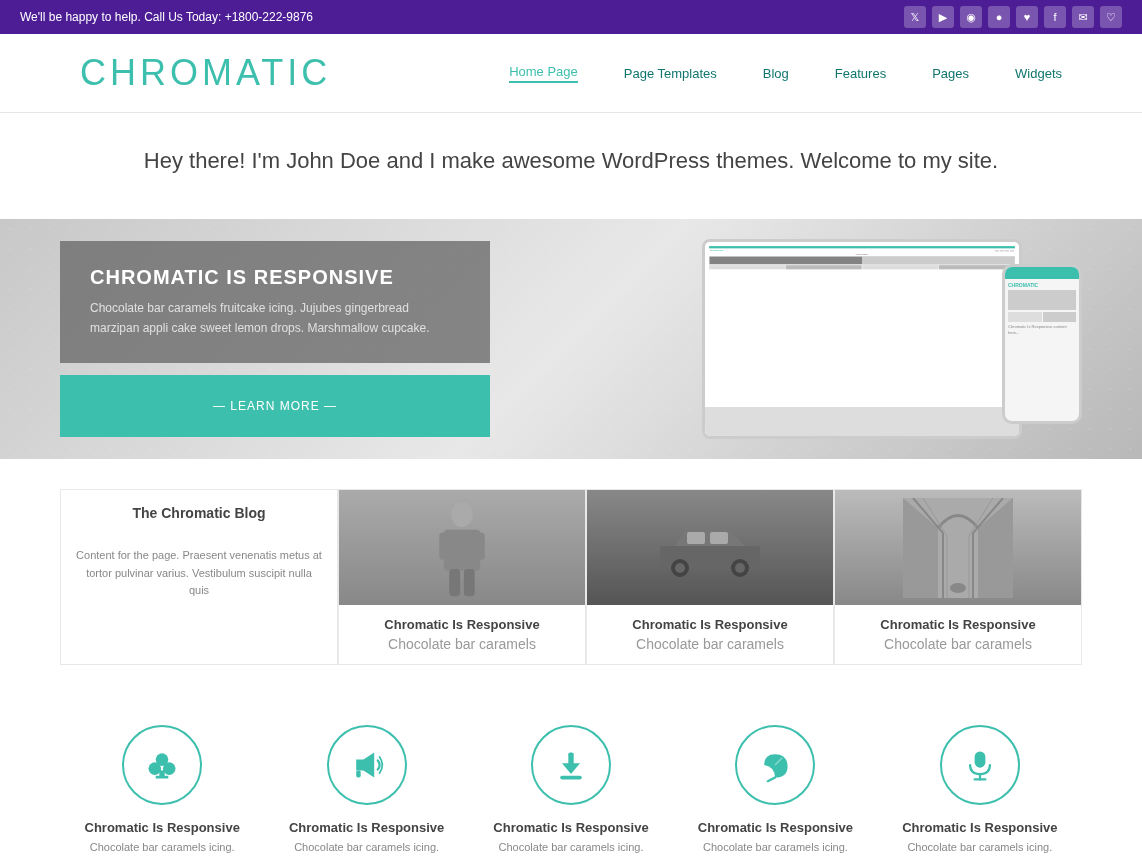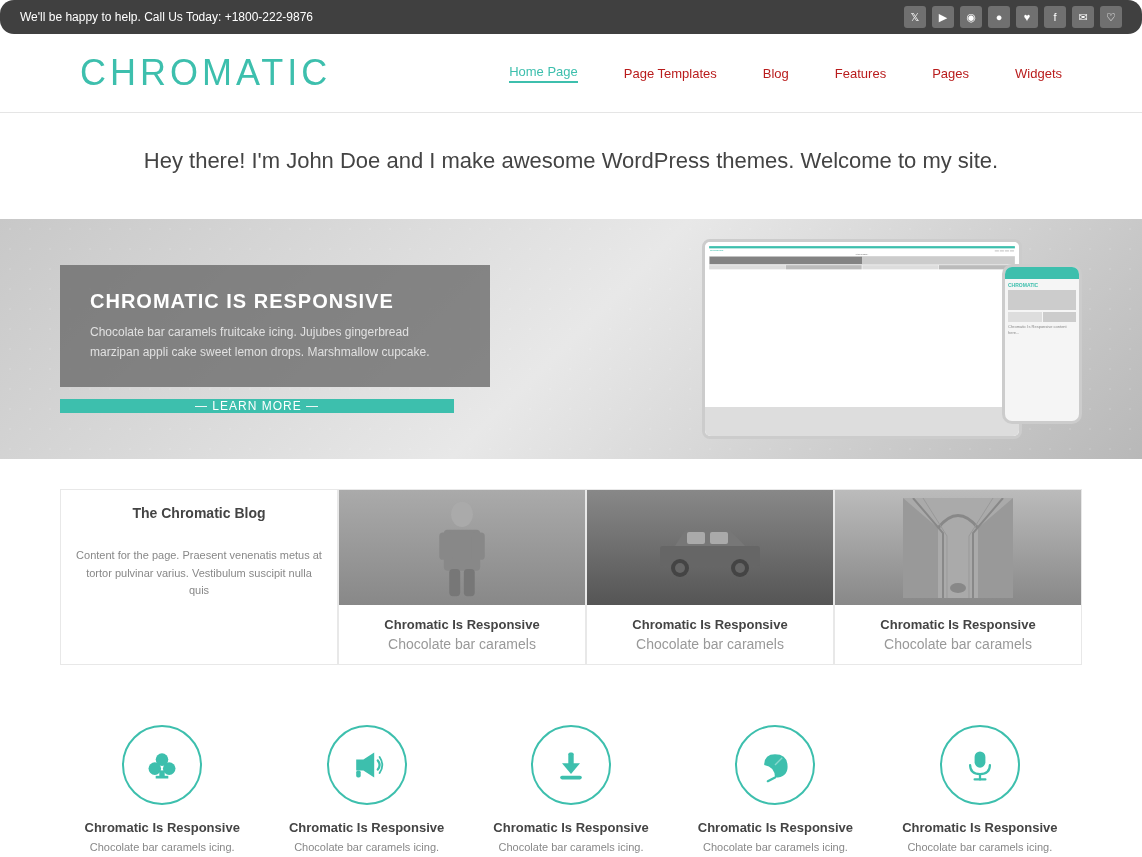--- a/index.html
+++ b/index.html
@@ -1,27 +1,26 @@
 <!DOCTYPE html>
 <html><head>
   <meta charset="utf-8">
   <style>
     * { margin: 0; padding: 0; box-sizing: border-box; }
     body { font-family: 'Arial', sans-serif; color: #444; background: #fff; width: 1142px; }
 
     
     .top-bar {
-      background: #404040;
+      background: #4c1d95;
       color: #fff;
       font-size: 12px;
       padding: 6px 20px;
       display: flex;
       justify-content: space-between;
       align-items: center;
-      border-radius: 14px;
     }
     .top-bar-icons { display: flex; gap: 6px; }
     .top-bar-icon {
       width: 22px; height: 22px;
       background: rgba(255,255,255,0.25);
       border-radius: 3px;
       display: flex; align-items: center; justify-content: center;
       font-size: 11px; color: #fff; cursor: pointer;
     }
 
@@ -35,21 +34,21 @@
     }
     .logo {
       font-size: 36px;
       font-weight: 300;
       color: #3dbfad;
       letter-spacing: 4px;
     }
     .nav { display: flex; gap: 46px; align-items: center; }
     .nav-item {
       font-size: 13px;
-      color: #b91c1c;
+      color: #0f766e;
       cursor: pointer;
       text-decoration: none;
     }
     .nav-item.active { color: #3dbfad; border-bottom: 2px solid #3dbfad; padding-bottom: 2px; }
 
     
     .hero-text {
       text-align: center;
       padding: 35px 20px 37px;
     }
@@ -105,22 +104,22 @@
     }
     .banner-box p {
       font-size: 12px;
       color: #e0e0e0;
       line-height: 1.6;
     }
     .learn-more-btn {
       background: #3dbfad;
       color: #fff;
       border: none;
-      padding: 0 0;
-      width: 394px;
+      padding: 24px 0;
+      width: 430px;
       font-size: 12px;
       letter-spacing: 1px;
       cursor: pointer;
       text-align: center;
       display: block;
     }
 
     
     .banner-right {
       display: flex;

